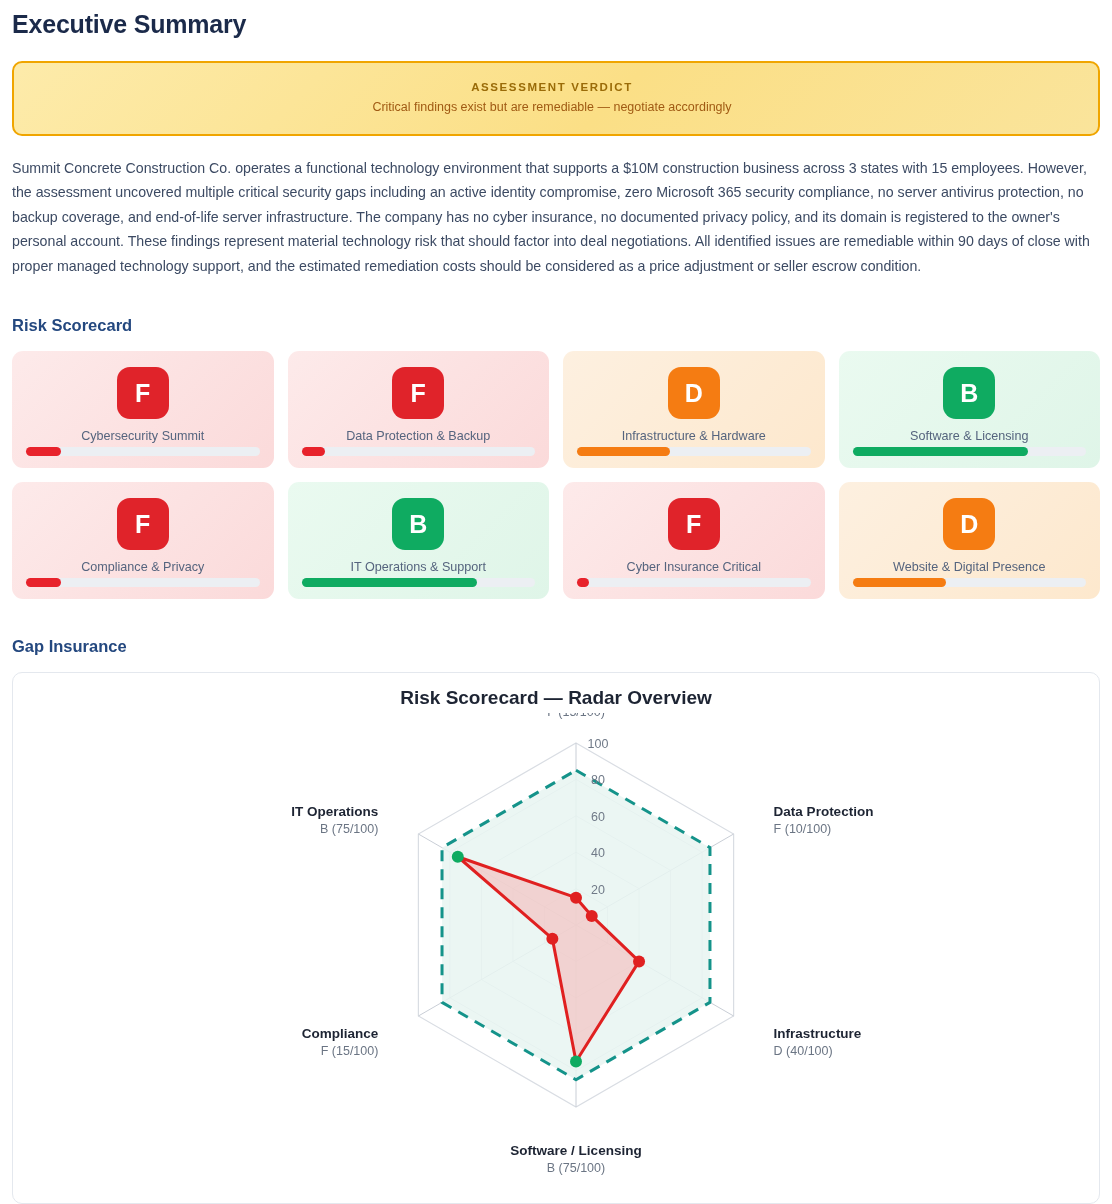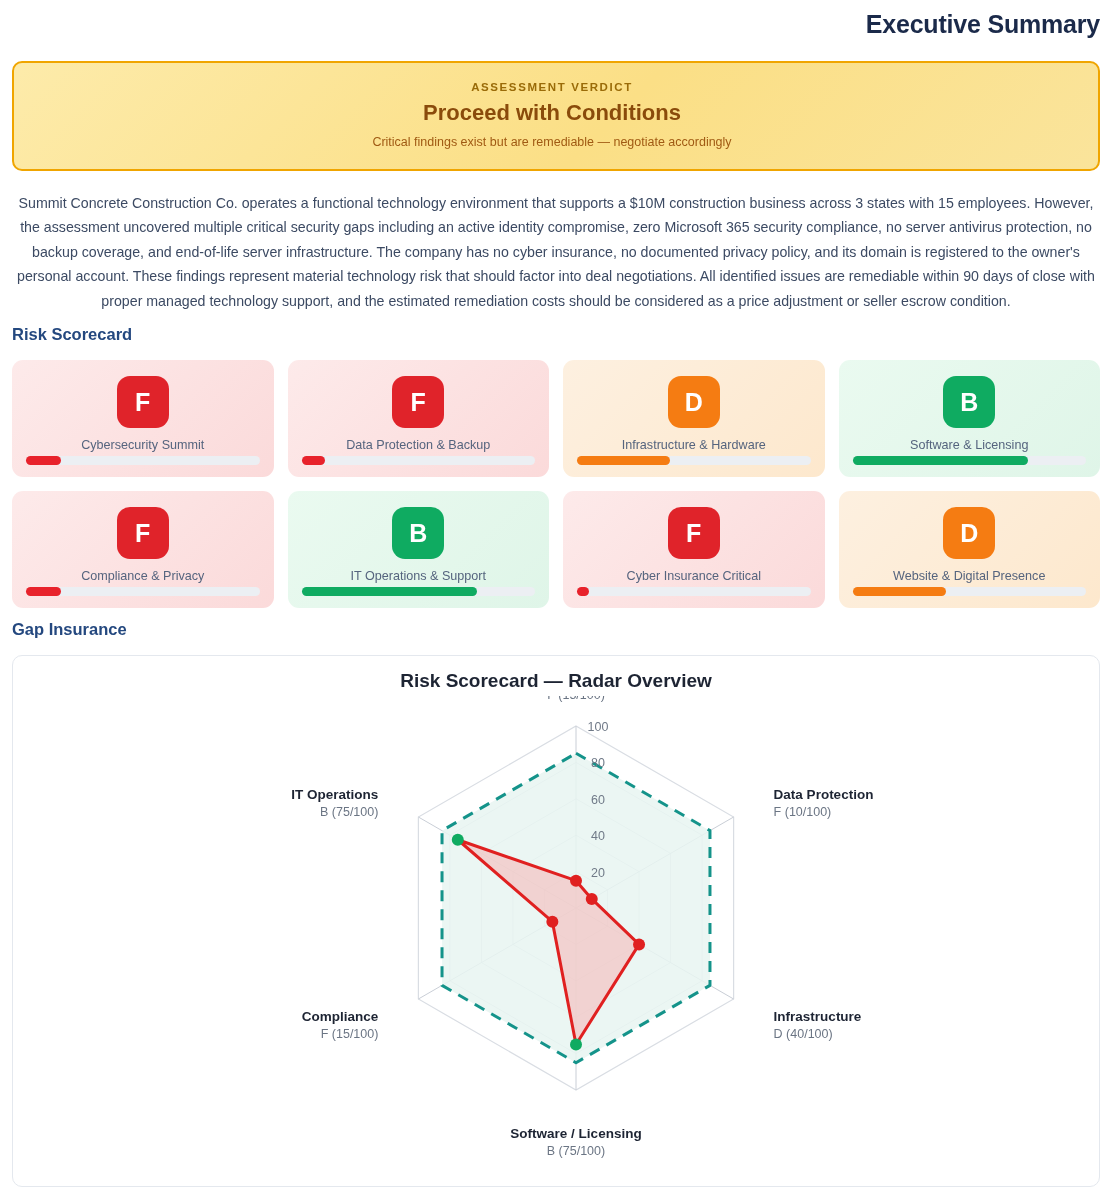--- a/index.html
+++ b/index.html
@@ -12,27 +12,26 @@
   }
   .page { width: 1112px; padding: 0 12px 0 12px; }
 
   
   .h1-title {
     font-size: 25px;
     font-weight: bold;
     color: #1b2a4a;
     letter-spacing: -0.2px;
     margin: 10px 0 22px 0;
-    text-align: right;
   }
   .h2-title {
     font-size: 16.5px;
     font-weight: bold;
     color: #24487f;
-    margin: 12px 0 16px 0;
+    margin: 38px 0 16px 0;
   }
 
   
   .verdict {
     border: 2px solid #f0a500;
     border-radius: 10px;
     background: linear-gradient(135deg,#fdebaa 0%, #fbdf86 55%, #fae49b 100%);
     padding: 18px 20px 20px 12px;
     text-align: center;
     margin-bottom: 20px;
@@ -55,21 +54,21 @@
     font-size: 12.5px;
     color: #a05a13;
   }
 
   
   .summary {
     font-size: 14.2px;
     line-height: 1.72;
     color: #3c4a63;
     margin: 16px 0 4px 0;
-    text-align: center;
+    text-align: left;
   }
 
   
   .grid {
     display: grid;
     grid-template-columns: repeat(4, 1fr);
     gap: 14px;
   }
   .card {
     position: relative;
@@ -155,21 +154,20 @@
 </style>
 </head>
 <body>
 
 <div class="page">
 
   <h1 class="h1-title">Executive Summary</h1>
 
   <div class="verdict">
     <div class="verdict-kicker">ASSESSMENT VERDICT</div>
-    <div class="verdict-head">Proceed with Conditions</div>
     <div class="verdict-sub">Critical findings exist but are remediable — negotiate accordingly</div>
   </div>
 
   <p class="summary">Summit Concrete Construction Co. operates a functional technology environment that supports a $10M construction business across 3 states with 15 employees. However, the assessment uncovered multiple critical security gaps including an active identity compromise, zero Microsoft 365 security compliance, no server antivirus protection, no backup coverage, and end-of-life server infrastructure. The company has no cyber insurance, no documented privacy policy, and its domain is registered to the owner's personal account. These findings represent material technology risk that should factor into deal negotiations. All identified issues are remediable within 90 days of close with proper managed technology support, and the estimated remediation costs should be considered as a price adjustment or seller escrow condition.</p>
 
   <h2 class="h2-title">Risk Scorecard</h2>
 
   <div class="grid" id="scorecard-grid">
       <div class="card red">
         <div class="grade red">F</div>

